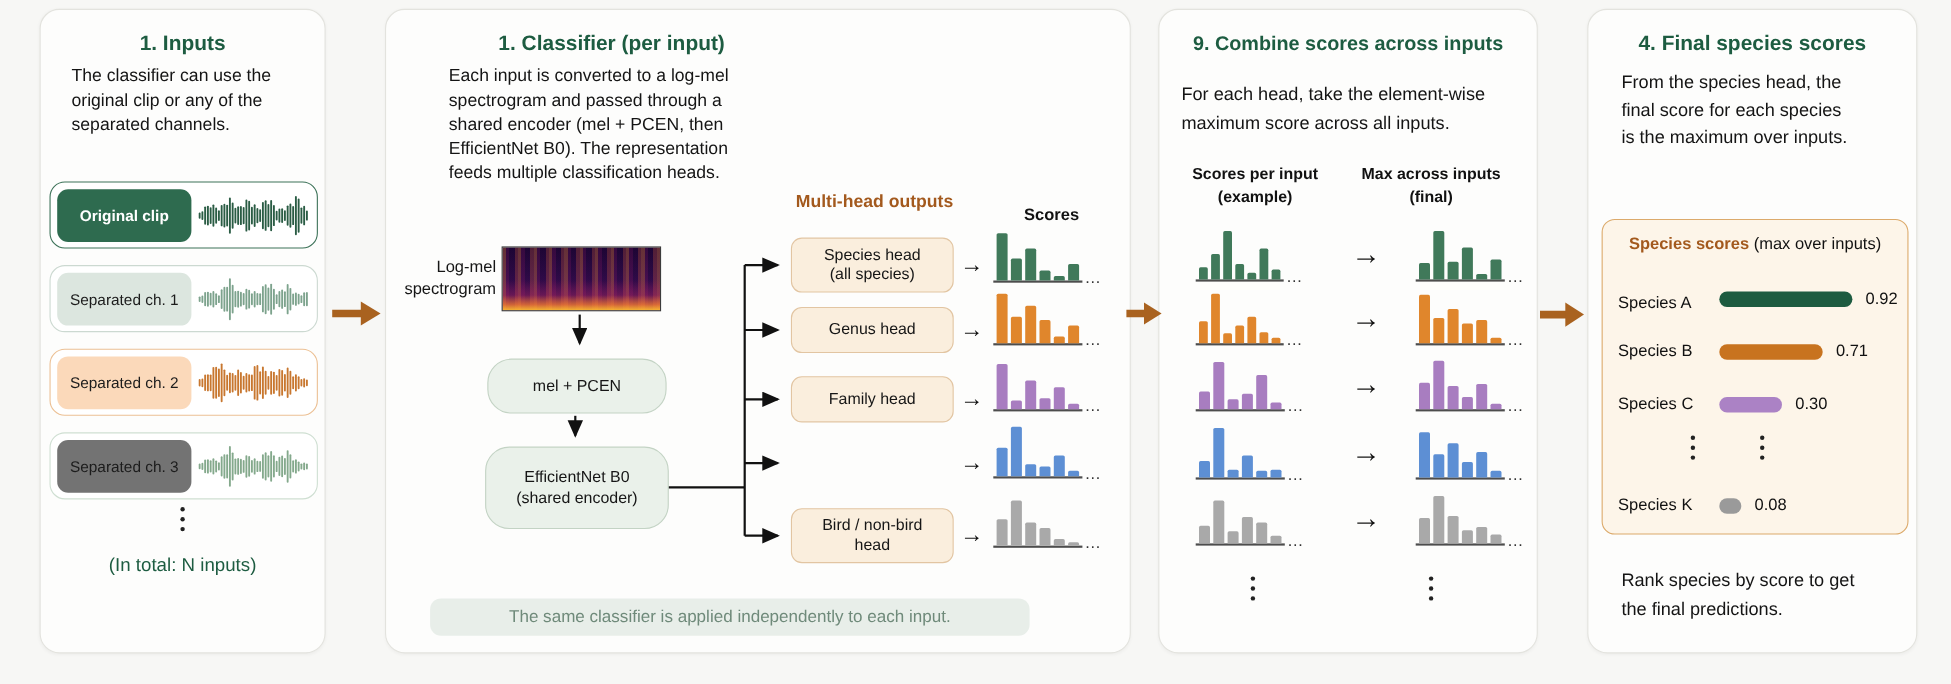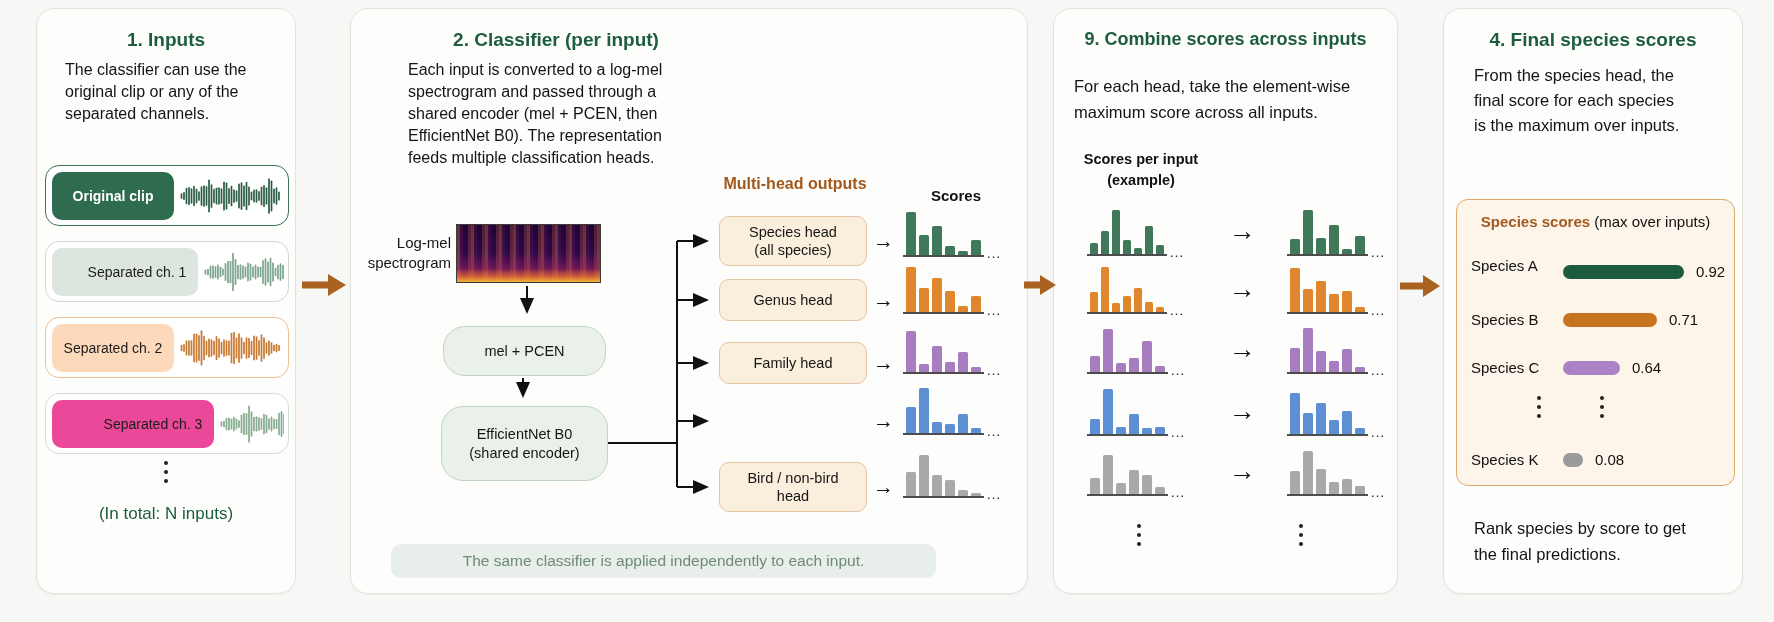--- a/index.html
+++ b/index.html
@@ -120,21 +120,21 @@
             <line x1="84" x2="84" y1="12.8" y2="33.2" stroke="#2a5c44" stroke-width="1.7" stroke-linecap="round"></line>
             <line x1="86.5" x2="86.5" y1="15.2" y2="30.8" stroke="#2a5c44" stroke-width="1.7" stroke-linecap="round"></line>
             <line x1="89" x2="89" y1="6.1" y2="39.9" stroke="#2a5c44" stroke-width="1.7" stroke-linecap="round"></line>
             <line x1="91.5" x2="91.5" y1="8.3" y2="37.7" stroke="#2a5c44" stroke-width="1.7" stroke-linecap="round"></line>
             <line x1="94" x2="94" y1="16.4" y2="29.6" stroke="#2a5c44" stroke-width="1.7" stroke-linecap="round"></line>
             <line x1="96.5" x2="96.5" y1="15.0" y2="31.0" stroke="#2a5c44" stroke-width="1.7" stroke-linecap="round"></line>
             <line x1="99" x2="99" y1="19.3" y2="26.7" stroke="#2a5c44" stroke-width="1.7" stroke-linecap="round"></line>
           </svg>
         </div>
         <div class="input-row" style="border-color: rgb(204, 217, 209);">
-          <div class="chip" style="background: rgb(220, 230, 223); color: rgb(28, 28, 28); padding-left: 24px;">Separated ch. 1</div>
+          <div class="chip" style="background: rgb(220, 230, 223); color: rgb(28, 28, 28);">Separated ch. 1</div>
           <svg width="100" height="46">
             <line x1="1.5" x2="1.5" y1="21.3" y2="24.7" stroke="#7da38d" stroke-width="1.7" stroke-linecap="round"></line>
             <line x1="4" x2="4" y1="20.5" y2="25.5" stroke="#7da38d" stroke-width="1.7" stroke-linecap="round"></line>
             <line x1="6.5" x2="6.5" y1="17.4" y2="28.6" stroke="#7da38d" stroke-width="1.7" stroke-linecap="round"></line>
             <line x1="9" x2="9" y1="17.0" y2="29.0" stroke="#7da38d" stroke-width="1.7" stroke-linecap="round"></line>
             <line x1="11.5" x2="11.5" y1="18.1" y2="27.9" stroke="#7da38d" stroke-width="1.7" stroke-linecap="round"></line>
             <line x1="14" x2="14" y1="16.4" y2="29.6" stroke="#7da38d" stroke-width="1.7" stroke-linecap="round"></line>
             <line x1="16.5" x2="16.5" y1="18.5" y2="27.5" stroke="#7da38d" stroke-width="1.7" stroke-linecap="round"></line>
             <line x1="19" x2="19" y1="20.3" y2="25.7" stroke="#7da38d" stroke-width="1.7" stroke-linecap="round"></line>
             <line x1="21.5" x2="21.5" y1="14.9" y2="31.1" stroke="#7da38d" stroke-width="1.7" stroke-linecap="round"></line>
@@ -210,21 +210,21 @@
             <line x1="84" x2="84" y1="13.0" y2="33.0" stroke="#c8772f" stroke-width="1.7" stroke-linecap="round"></line>
             <line x1="86.5" x2="86.5" y1="18.0" y2="28.0" stroke="#c8772f" stroke-width="1.7" stroke-linecap="round"></line>
             <line x1="89" x2="89" y1="16.0" y2="30.0" stroke="#c8772f" stroke-width="1.7" stroke-linecap="round"></line>
             <line x1="91.5" x2="91.5" y1="18.0" y2="28.0" stroke="#c8772f" stroke-width="1.7" stroke-linecap="round"></line>
             <line x1="94" x2="94" y1="20.5" y2="25.5" stroke="#c8772f" stroke-width="1.7" stroke-linecap="round"></line>
             <line x1="96.5" x2="96.5" y1="19.6" y2="26.4" stroke="#c8772f" stroke-width="1.7" stroke-linecap="round"></line>
             <line x1="99" x2="99" y1="20.8" y2="25.2" stroke="#c8772f" stroke-width="1.7" stroke-linecap="round"></line>
           </svg>
         </div>
         <div class="input-row" style="border-color: rgb(207, 223, 210);">
-          <div class="chip" style="background: #ec4899; color: rgb(28, 28, 28); padding-left: 40px;">Separated ch. 3</div>
+          <div class="chip" style="background: #737373; color: rgb(28, 28, 28);">Separated ch. 3</div>
           <svg width="100" height="46">
             <line x1="1.5" x2="1.5" y1="21.3" y2="24.7" stroke="#84a98c" stroke-width="1.7" stroke-linecap="round"></line>
             <line x1="4" x2="4" y1="20.6" y2="25.4" stroke="#84a98c" stroke-width="1.7" stroke-linecap="round"></line>
             <line x1="6.5" x2="6.5" y1="17.6" y2="28.4" stroke="#84a98c" stroke-width="1.7" stroke-linecap="round"></line>
             <line x1="9" x2="9" y1="17.3" y2="28.7" stroke="#84a98c" stroke-width="1.7" stroke-linecap="round"></line>
             <line x1="11.5" x2="11.5" y1="18.3" y2="27.7" stroke="#84a98c" stroke-width="1.7" stroke-linecap="round"></line>
             <line x1="14" x2="14" y1="16.5" y2="29.5" stroke="#84a98c" stroke-width="1.7" stroke-linecap="round"></line>
             <line x1="16.5" x2="16.5" y1="18.4" y2="27.6" stroke="#84a98c" stroke-width="1.7" stroke-linecap="round"></line>
             <line x1="19" x2="19" y1="20.1" y2="25.9" stroke="#84a98c" stroke-width="1.7" stroke-linecap="round"></line>
             <line x1="21.5" x2="21.5" y1="14.7" y2="31.3" stroke="#84a98c" stroke-width="1.7" stroke-linecap="round"></line>
@@ -264,21 +264,21 @@
       </div>
     <div class="vdots" id="p1-dots">
         <i></i>
         <i></i>
         <i></i>
       </div>
     <p class="pfooter green-title" style="color: rgb(29, 92, 65);">(In total: N inputs)</p>
   </section>
 
   <section class="panel" id="panel2">
-    <h2 class="ptitle green-title" style="left: 50px; right: auto; width: 310px; color: rgb(29, 92, 65);">2. Classifier (per input)</h2>
+    <h2 class="ptitle green-title" style="left: 50px; right: auto; width: 310px; color: rgb(29, 92, 65);">1. Classifier (per input)</h2>
     <p class="pdesc prewrap" id="p2-desc">Each input is converted to a log-mel
 spectrogram and passed through a
 shared encoder (mel + PCEN, then
 EfficientNet B0). The representation
 feeds multiple classification heads.</p>
 
     <svg id="p2-svg" width="676" height="584" viewBox="0 0 676 584">
       <defs>
         <marker id="ah" markerWidth="9" markerHeight="8" refX="7" refY="3.5" orient="auto">
           <path d="M0,0 L8,3.5 L0,7 Z" fill="#111"></path>
@@ -385,20 +385,22 @@
       </div>
     <div id="p2-caption">The same classifier is applied independently to each input.</div>
   </section>
 
   <section class="panel" id="panel3">
     <h2 class="ptitle green-title" style="color: rgb(29, 92, 65);">9. Combine scores across inputs</h2>
     <p class="pdesc prewrap" id="p3-desc">For each head, take the element-wise
 maximum score across all inputs.</p>
     <div class="colhead prewrap" id="p3-col1">Scores per input
 (example)</div>
+    <div class="colhead prewrap" id="p3-col2">Max across inputs
+(final)</div>
     <div id="p3-dynamic" style="position:absolute;inset:0;">
         <div class="chart-wrap" style="left: 33px; top: 193px;">
           <div class="chart">
             <div class="bar" style="width: 8px; height: 11px; background: rgb(64, 121, 90);"></div>
             <div class="bar" style="width: 8px; height: 23px; background: rgb(64, 121, 90);"></div>
             <div class="bar" style="width: 8px; height: 44px; background: rgb(64, 121, 90);"></div>
             <div class="bar" style="width: 8px; height: 14px; background: rgb(64, 121, 90);"></div>
             <div class="bar" style="width: 8px; height: 6px; background: rgb(64, 121, 90);"></div>
             <div class="bar" style="width: 8px; height: 28px; background: rgb(64, 121, 90);"></div>
             <div class="bar" style="width: 8px; height: 9px; background: rgb(64, 121, 90);"></div>
@@ -526,29 +528,29 @@
   <section class="panel" id="panel4">
     <h2 class="ptitle green-title" style="color: rgb(29, 92, 65);">4. Final species scores</h2>
     <p class="pdesc prewrap" id="p4-desc">From the species head, the
 final score for each species
 is the maximum over inputs.</p>
     <div id="species-box">
       <div id="sbox-title">
         <span class="strong brown-accent" style="color: rgb(163, 89, 29);">Species scores</span><span> (max over inputs)</span>
       </div>
       <div id="p4-dynamic" style="position:absolute;inset:0;">
-          <span class="sp-name" style="left: 14px; top: 55px;">Species A</span>
+          <span class="sp-name" style="left: 14px; top: 65px;">Species A</span>
           <div class="sp-bar" style="left: 106px; top: 65px; width: 121px; background: rgb(29, 91, 64);"></div>
           <span class="sp-score" style="left: 239px; top: 61px;">0.92</span>
           <span class="sp-name" style="left: 14px; top: 109px;">Species B</span>
           <div class="sp-bar" style="left: 106px; top: 113px; width: 94px; background: rgb(200, 115, 31);"></div>
           <span class="sp-score" style="left: 212px; top: 109px;">0.71</span>
           <span class="sp-name" style="left: 14px; top: 157px;">Species C</span>
           <div class="sp-bar" style="left: 106px; top: 161px; width: 57px; background: rgb(171, 130, 197);"></div>
-          <span class="sp-score" style="left: 175px; top: 157px;">0.64</span>
+          <span class="sp-score" style="left: 175px; top: 157px;">0.30</span>
           <span class="sp-name" style="left: 14px; top: 249px;">Species K</span>
           <div class="sp-bar" style="left: 106px; top: 253px; width: 20px; background: rgb(154, 154, 154);"></div>
           <span class="sp-score" style="left: 138px; top: 249px;">0.08</span>
         </div>
       <div class="vdots" id="p4-dots-a">
           <i></i>
           <i></i>
           <i></i>
         </div>
       <div class="vdots" id="p4-dots-b">

